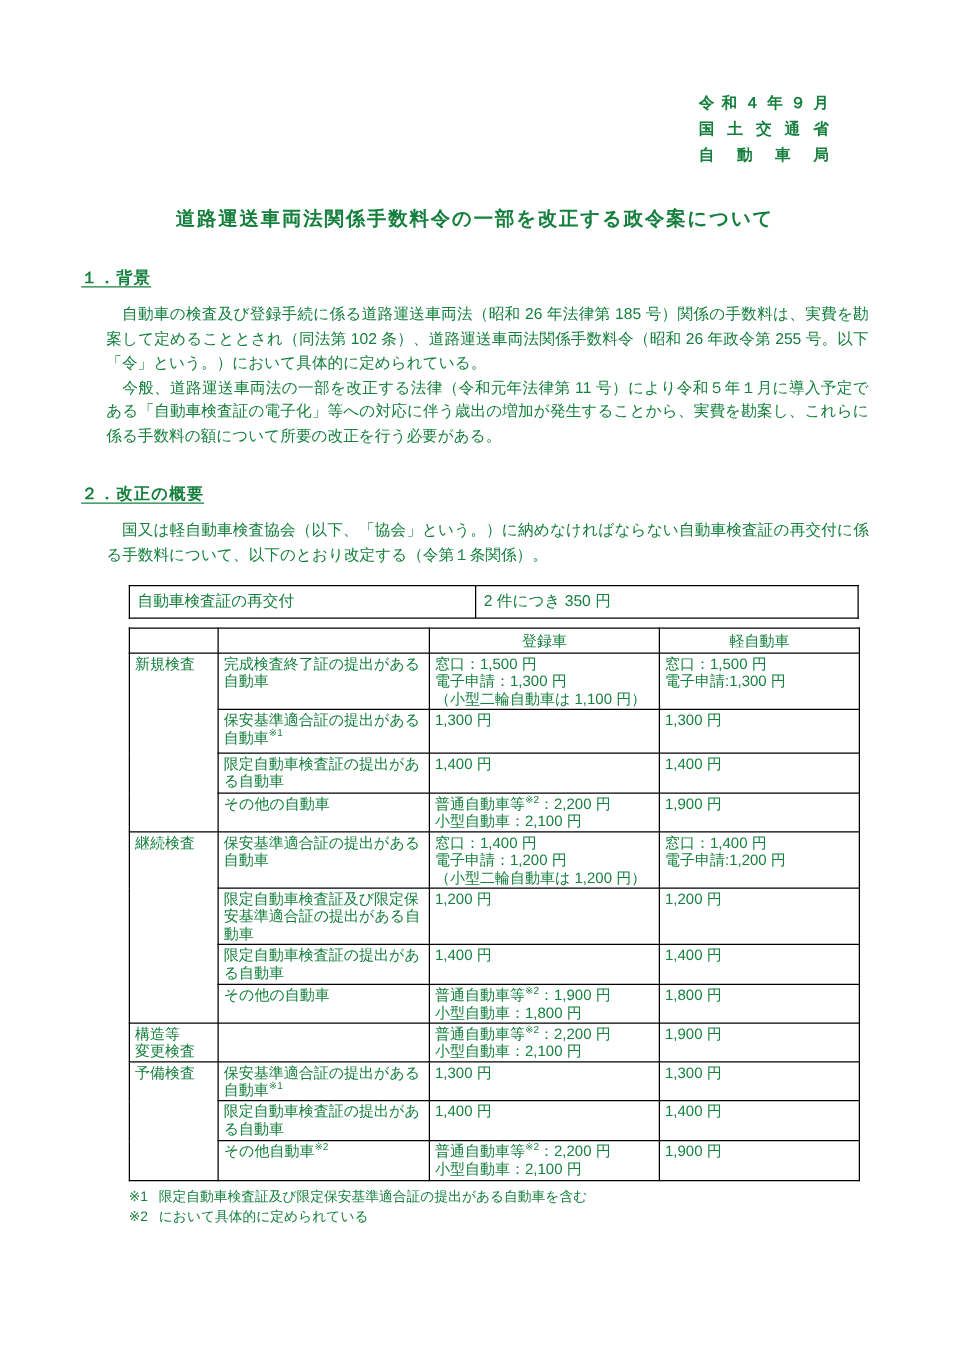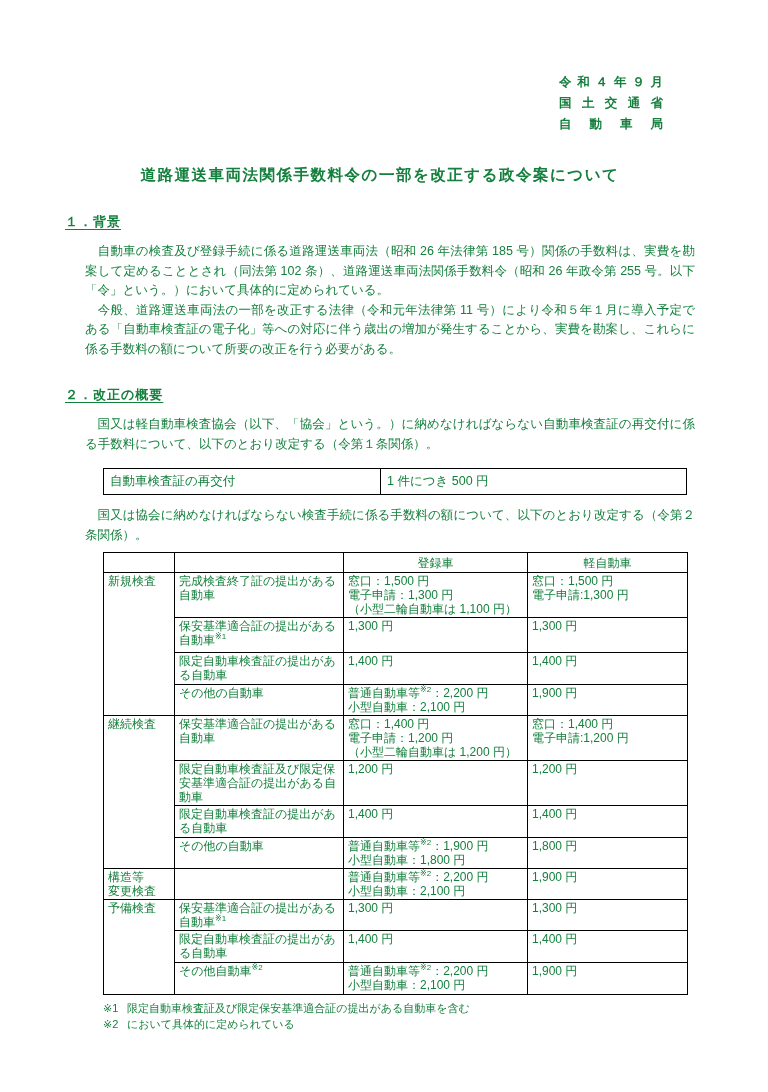--- a/index.html
+++ b/index.html
@@ -79,28 +79,25 @@
 
   <div class="sec-heading">２．改正の概要</div>
   <div class="body-block">
     <div class="para">　国又は軽自動車検査協会（以下、「協会」という。）に納めなければならない自動車検査証の再交付に係る手数料について、以下のとおり改定する（令第１条関係）。</div>
   </div>
 
   <table class="reissue-table">
     <tbody>
       <tr>
         <td class="c1">自動車検査証の再交付</td>
-        <td>1 件につき 500 円</td>
+        <td>2 件につき 350 円</td>
       </tr>
     </tbody>
   </table>
 
-  <div class="body-block">
-    <div class="para">　国又は協会に納めなければならない検査手続に係る手数料の額について、以下のとおり改定する（令第２条関係）。</div>
-  </div>
 
   <table class="fee-table">
     <colgroup>
         <col class="c-cat">
         <col class="c-desc">
         <col class="c-reg">
         <col class="c-kei">
       </colgroup>
     <tbody>
       <tr>

